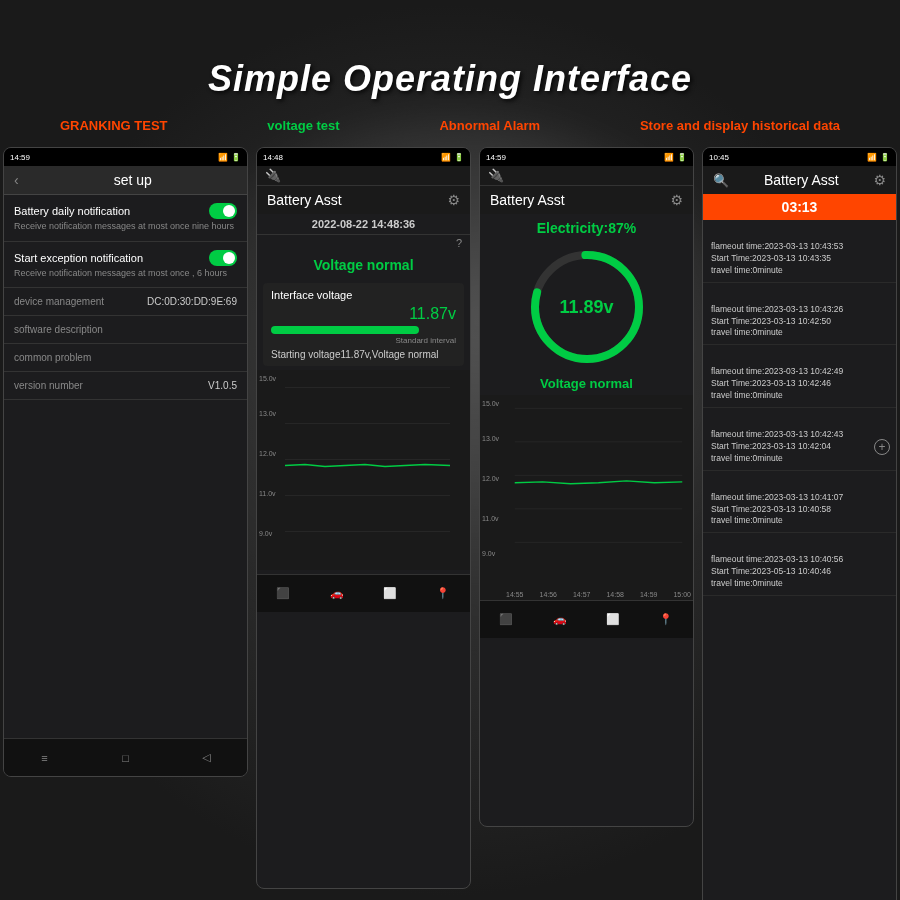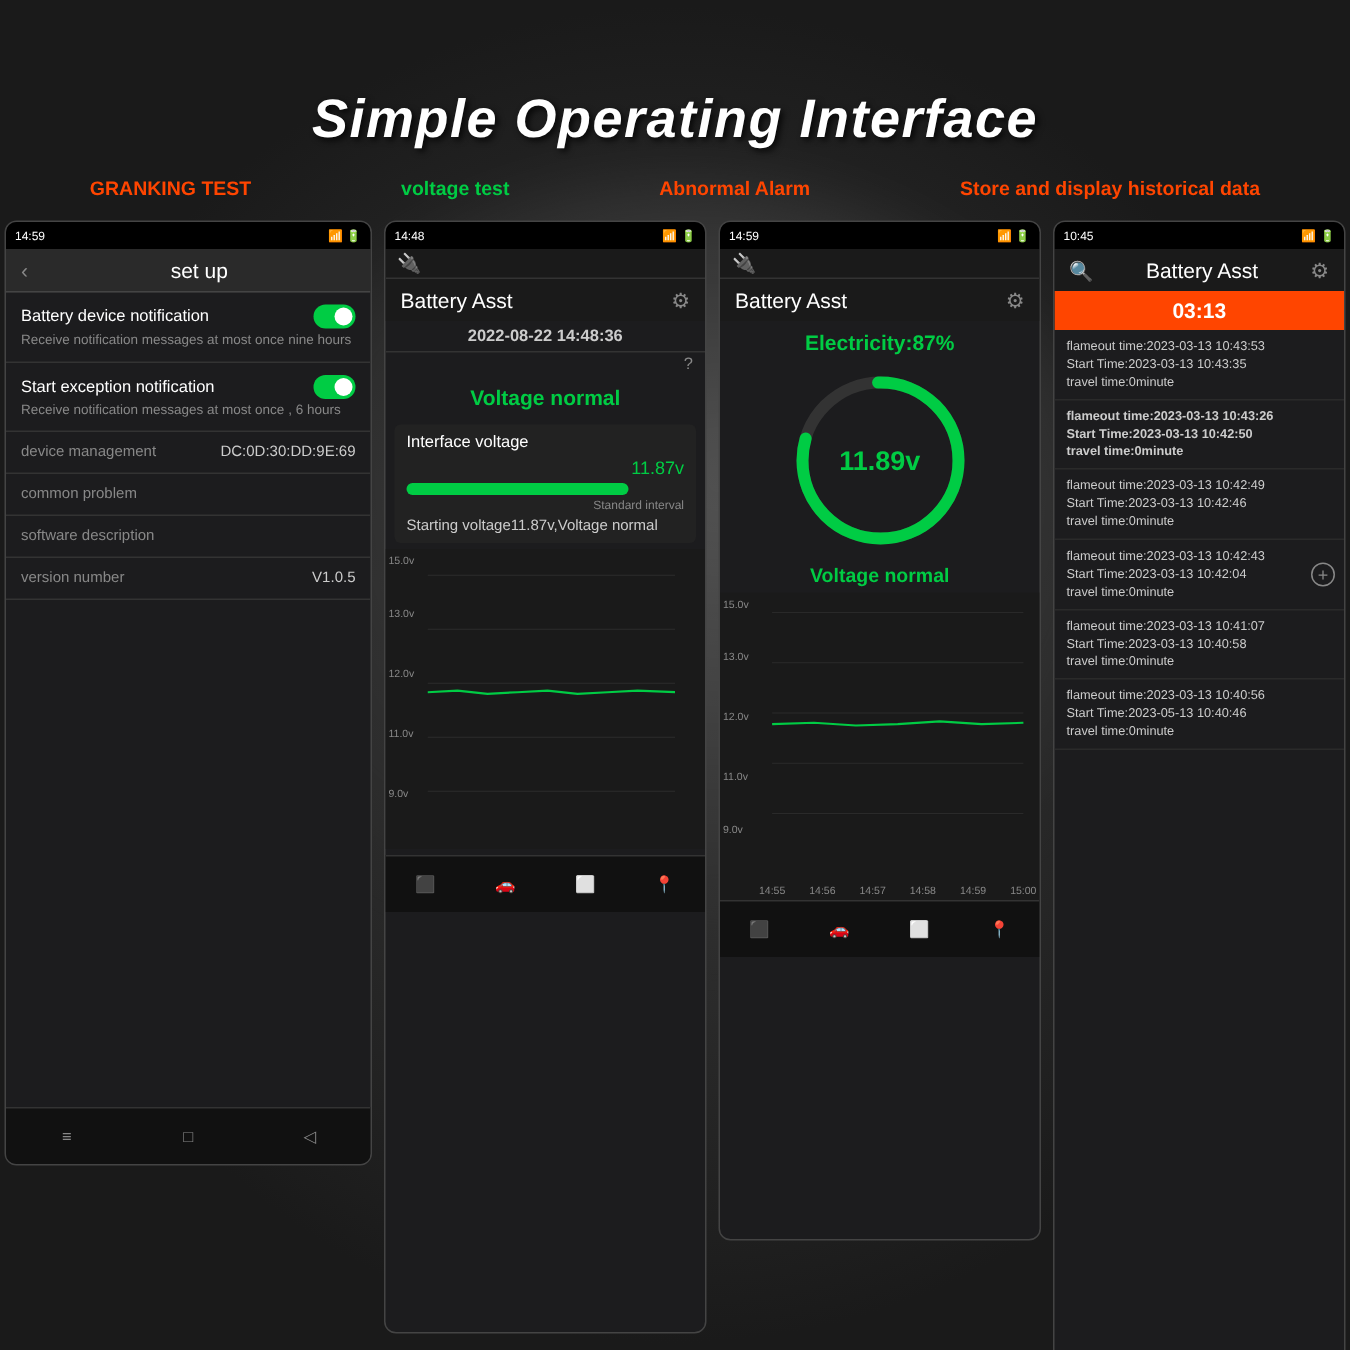--- a/index.html
+++ b/index.html
@@ -251,21 +251,21 @@
     }
 
     .sv-label {
       font-size: 11px;
       color: #fff;
       margin-bottom: 4px;
     }
 
     .sv-value {
       color: #00cc44;
-      font-size: 12px;
+      font-size: 16px;
       text-align: right;
       margin-bottom: 3px;
     }
 
     .sv-bar {
       height: 8px;
       background: #00cc44;
       border-radius: 4px;
       width: 80%;
     }
@@ -351,20 +351,21 @@
       color: #fff;
       text-align: center;
       font-size: 14px;
       font-weight: bold;
       padding: 5px;
     }
 
     .history-item {
       border-bottom: 1px solid #2a2a2a;
       padding: 5px 8px;
+      margin-top: 16px;
     }
 
     .history-event-line {
       font-size: 8.5px;
       color: #ccc;
       line-height: 1.4;
     }
 
     
     .bottom-nav {
@@ -411,46 +412,46 @@
         <span>14:59</span>
         <span>📶 🔋</span>
       </div>
       <div class="setup-header">
         <span class="back-arrow">‹</span>
         <span class="setup-title">set up</span>
       </div>
 
       <div class="setting-item">
         <div class="setting-title">
-          <span>Battery device notification</span>
+          <span>Battery daily notification</span>
           <div class="toggle on"></div>
         </div>
         <div class="setting-desc">Receive notification messages at most once nine hours</div>
       </div>
 
       <div class="setting-item">
         <div class="setting-title">
           <span>Start exception notification</span>
           <div class="toggle on"></div>
         </div>
         <div class="setting-desc">Receive notification messages at most once , 6 hours</div>
       </div>
 
 
       <div class="device-row">
         <span class="device-label">device management</span>
         <span class="device-value">DC:0D:30:DD:9E:69</span>
       </div>
 
       <div class="device-row">
+        <span class="device-label">software description</span>
+      </div>
+
+      <div class="device-row">
         <span class="device-label">common problem</span>
-      </div>
-
-      <div class="device-row">
-        <span class="device-label">software description</span>
       </div>
 
       <div class="device-row">
         <span class="device-label">version number</span>
         <span class="device-value">V1.0.5</span>
       </div>
 
       <div style="flex:1;"></div>
 
       <div class="bottom-nav" style="position:absolute;bottom:0;left:0;right:0;">
@@ -596,21 +597,21 @@
       <div class="history-time-bar">03:13</div>
 
       <div style="overflow-y:auto;flex:1;position:relative;">
 
         <div class="history-item" style="position:relative;">
           <div class="history-event-line">flameout time:2023-03-13 10:43:53</div>
           <div class="history-event-line">Start Time:2023-03-13 10:43:35</div>
           <div class="history-event-line">travel time:0minute</div>
         </div>
 
-        <div class="history-item" style="position:relative;font-weight:bold;">
+        <div class="history-item" style="position:relative;">
           <div class="history-event-line">flameout time:2023-03-13 10:43:26</div>
           <div class="history-event-line">Start Time:2023-03-13 10:42:50</div>
           <div class="history-event-line">travel time:0minute</div>
         </div>
 
         <div class="history-item" style="position:relative;">
           <div class="history-event-line">flameout time:2023-03-13 10:42:49</div>
           <div class="history-event-line">Start Time:2023-03-13 10:42:46</div>
           <div class="history-event-line">travel time:0minute</div>
         </div>

